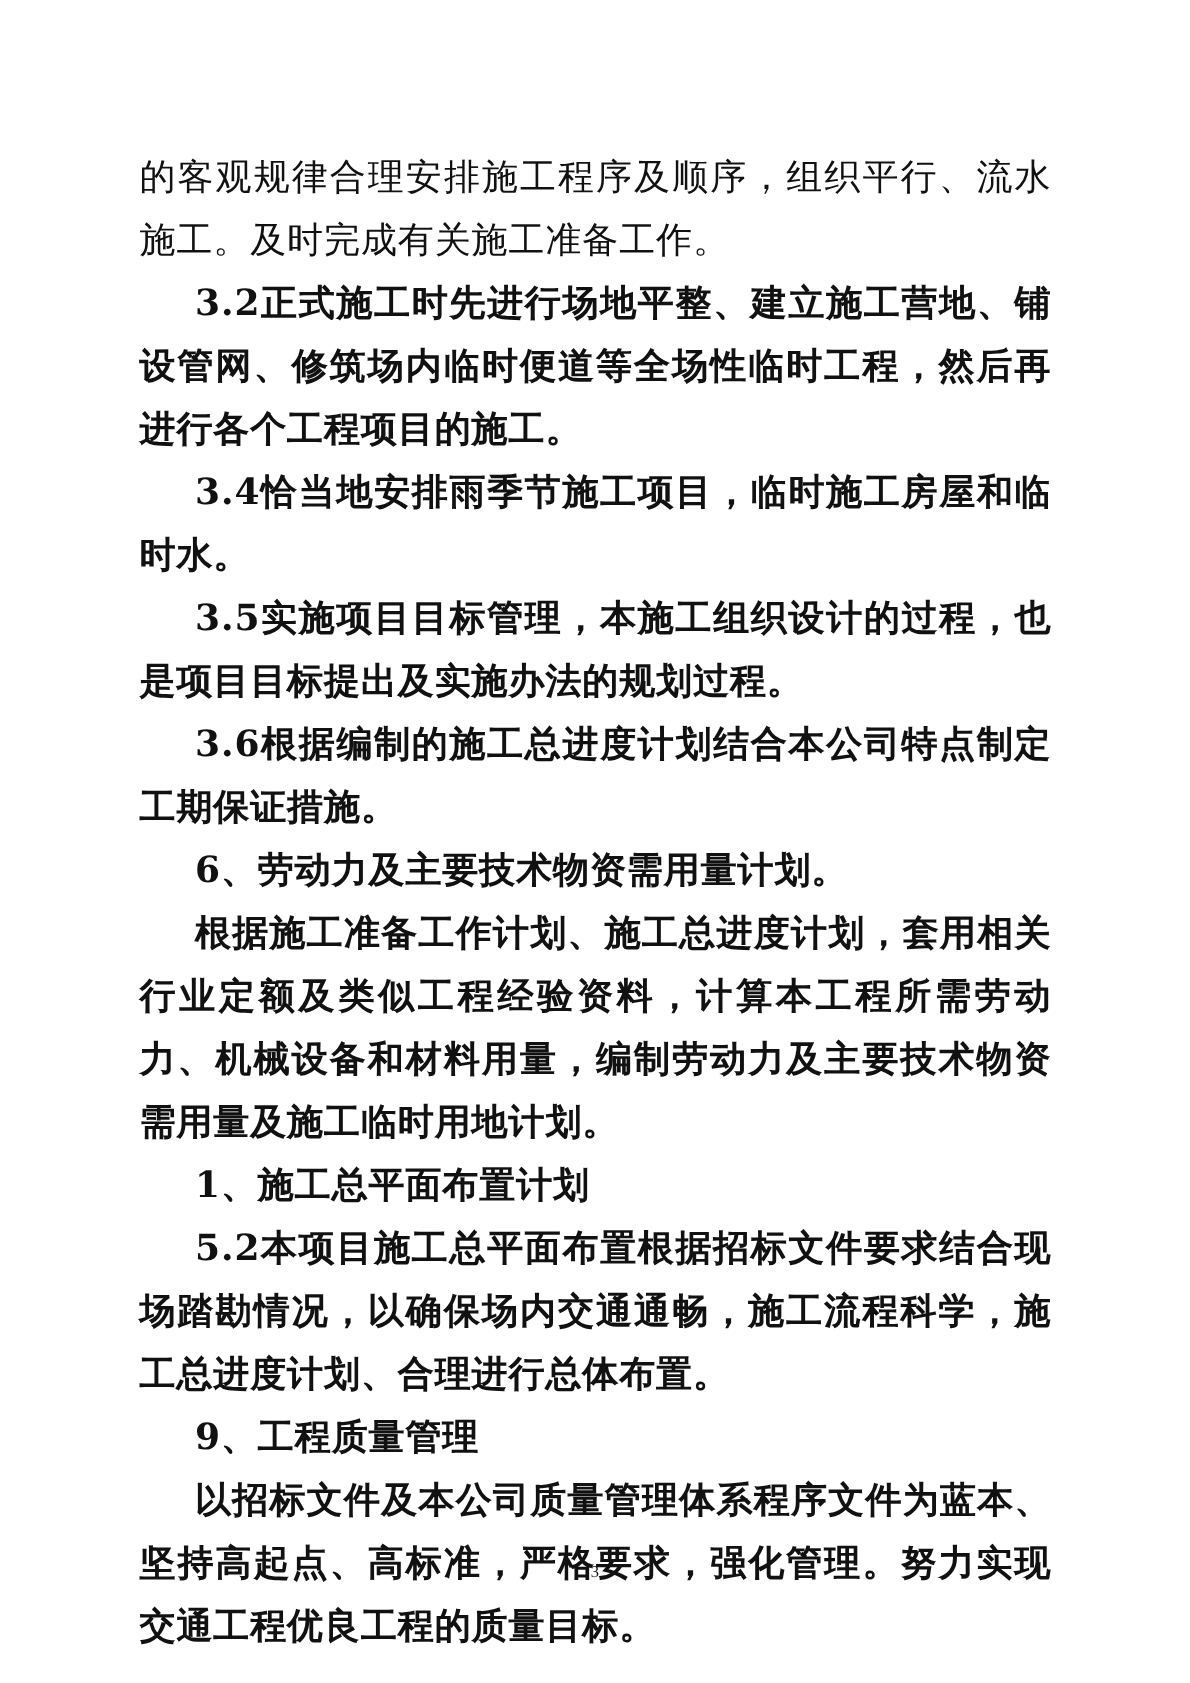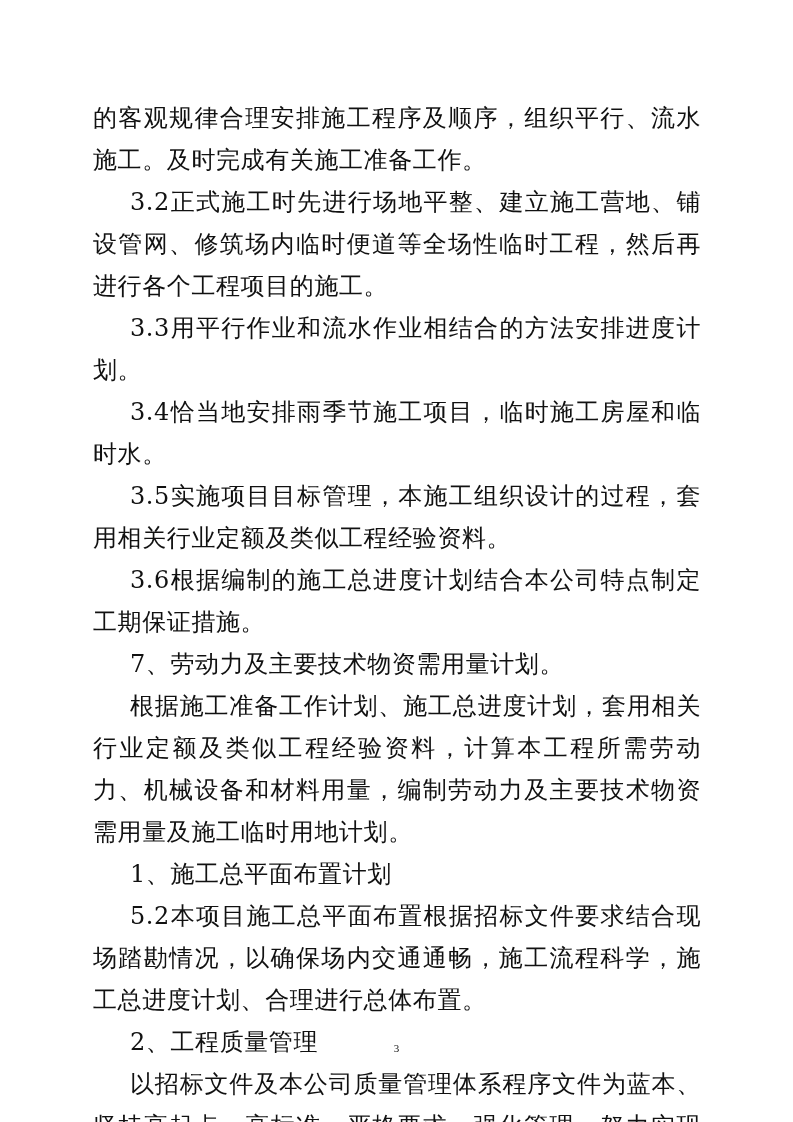--- a/index.html
+++ b/index.html
@@ -1,35 +1,34 @@
 <!DOCTYPE html>
 <html><head>
 <meta charset="utf-8">
 <style>
   html, body { margin: 0; padding: 0; background: #ffffff; }
   body { width: 793px; height: 1122px; position: relative; overflow: hidden;
          font-family: "DejaVu Serif", "Liberation Serif", serif; color: #111111; }
   .page { position: absolute; left: 93px; top: 97px; width: 608px; }
   .para { margin: 0; font-size: 24px; line-height: 42px; text-align: justify;
           text-align-last: left; letter-spacing: 0.6px; }
-  .para.indent { text-indent: 37px; }
+  .para.indent { text-indent: 37px; font-weight: bold; }
   .pagenum { position: absolute; left: 0; width: 793px; top: 1042px; text-align: center;
              font-size: 11px; font-family: "Liberation Serif", serif; }
 </style>
 </head>
 <body>
 
 <div class="page">
   <p class="para">的客观规律合理安排施工程序及顺序，组织平行、流水施工。及时完成有关施工准备工作。</p>
   <p class="para indent">3.2正式施工时先进行场地平整、建立施工营地、铺设管网、修筑场内临时便道等全场性临时工程，然后再进行各个工程项目的施工。</p>
-  <p class="para indent">3.3用平行作业和流水作业相结合的方法安排进度计划。</p>
   <p class="para indent">3.4恰当地安排雨季节施工项目，临时施工房屋和临时水。</p>
-  <p class="para indent">3.5实施项目目标管理，本施工组织设计的过程，套用相关行业定额及类似工程经验资料。</p>
+  <p class="para indent">3.5实施项目目标管理，本施工组织设计的过程，也是项目目标提出及实施办法的规划过程。</p>
   <p class="para indent">3.6根据编制的施工总进度计划结合本公司特点制定工期保证措施。</p>
-  <p class="para indent">7、劳动力及主要技术物资需用量计划。</p>
+  <p class="para indent">6、劳动力及主要技术物资需用量计划。</p>
   <p class="para indent">根据施工准备工作计划、施工总进度计划，套用相关行业定额及类似工程经验资料，计算本工程所需劳动力、机械设备和材料用量，编制劳动力及主要技术物资需用量及施工临时用地计划。</p>
   <p class="para indent">1、施工总平面布置计划</p>
   <p class="para indent">5.2本项目施工总平面布置根据招标文件要求结合现场踏勘情况，以确保场内交通通畅，施工流程科学，施工总进度计划、合理进行总体布置。</p>
-  <p class="para indent">2、工程质量管理</p>
+  <p class="para indent">9、工程质量管理</p>
   <p class="para indent">以招标文件及本公司质量管理体系程序文件为蓝本、坚持高起点、高标准，严格要求，强化管理。努力实现交通工程优良工程的质量目标。</p>
 </div>
 
 <div class="pagenum">3</div>
 
 </body></html>

